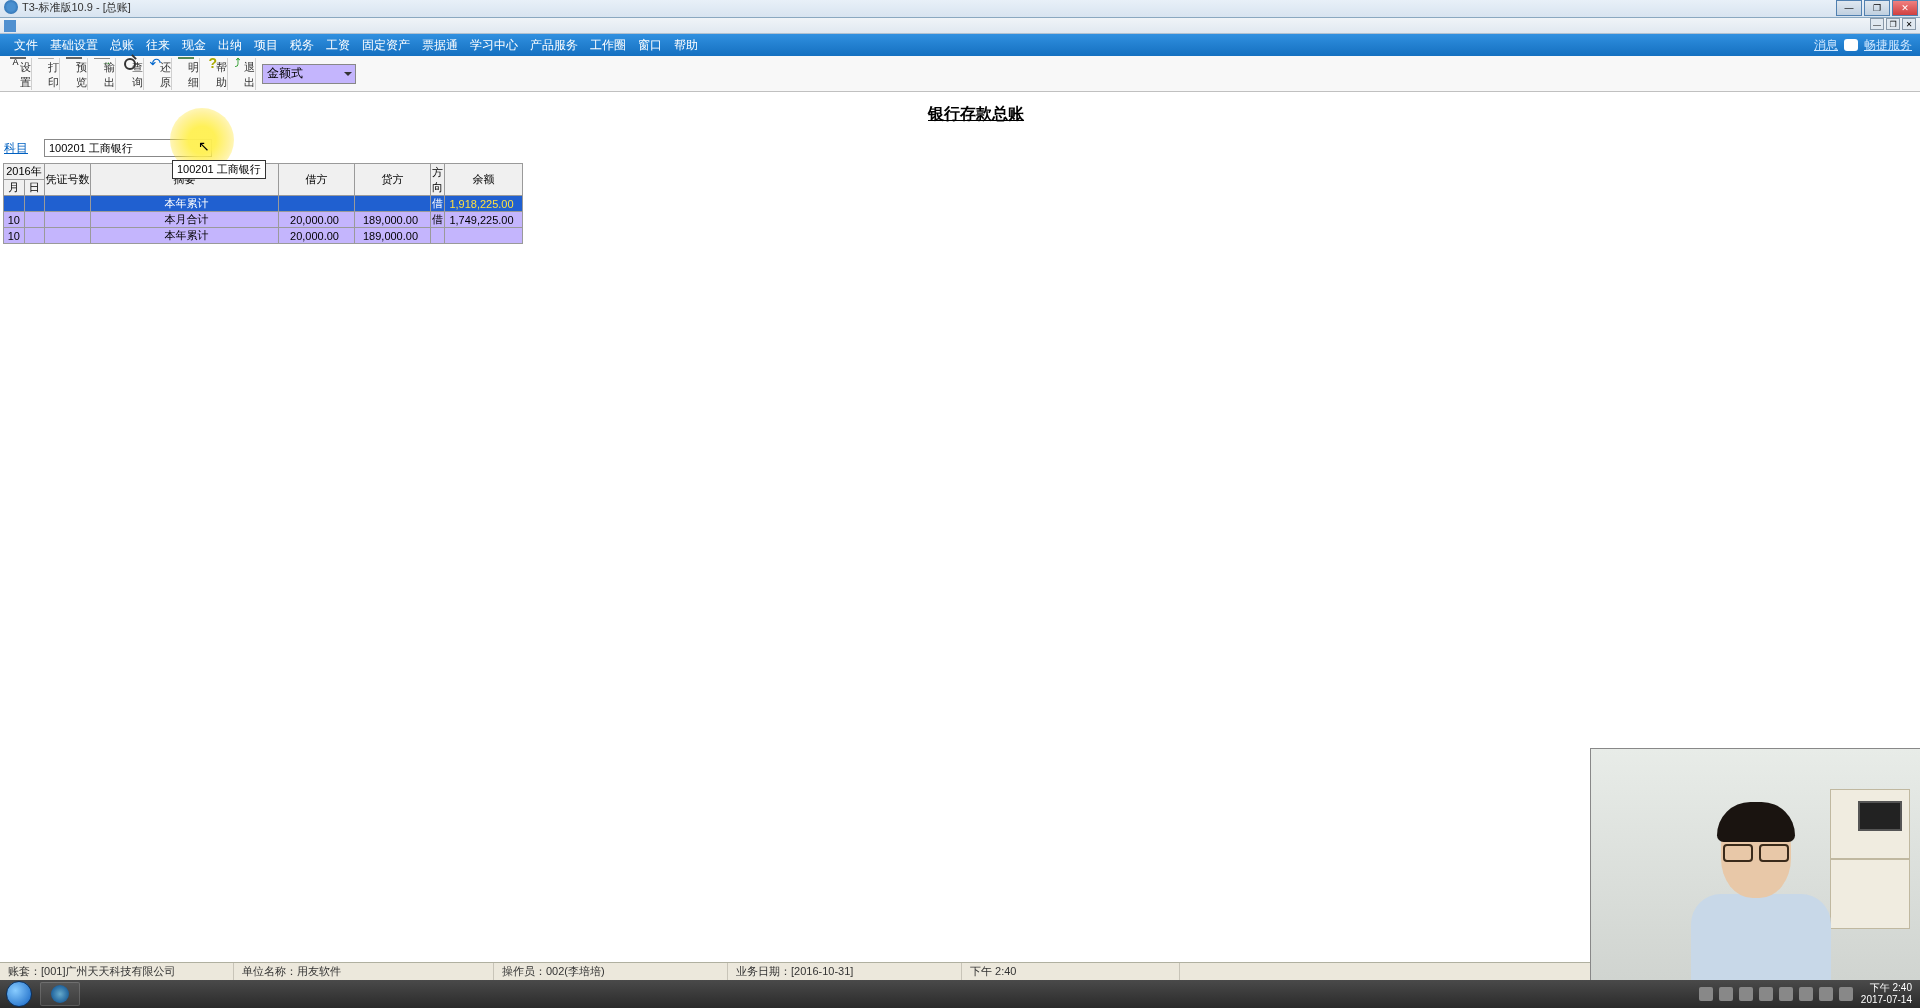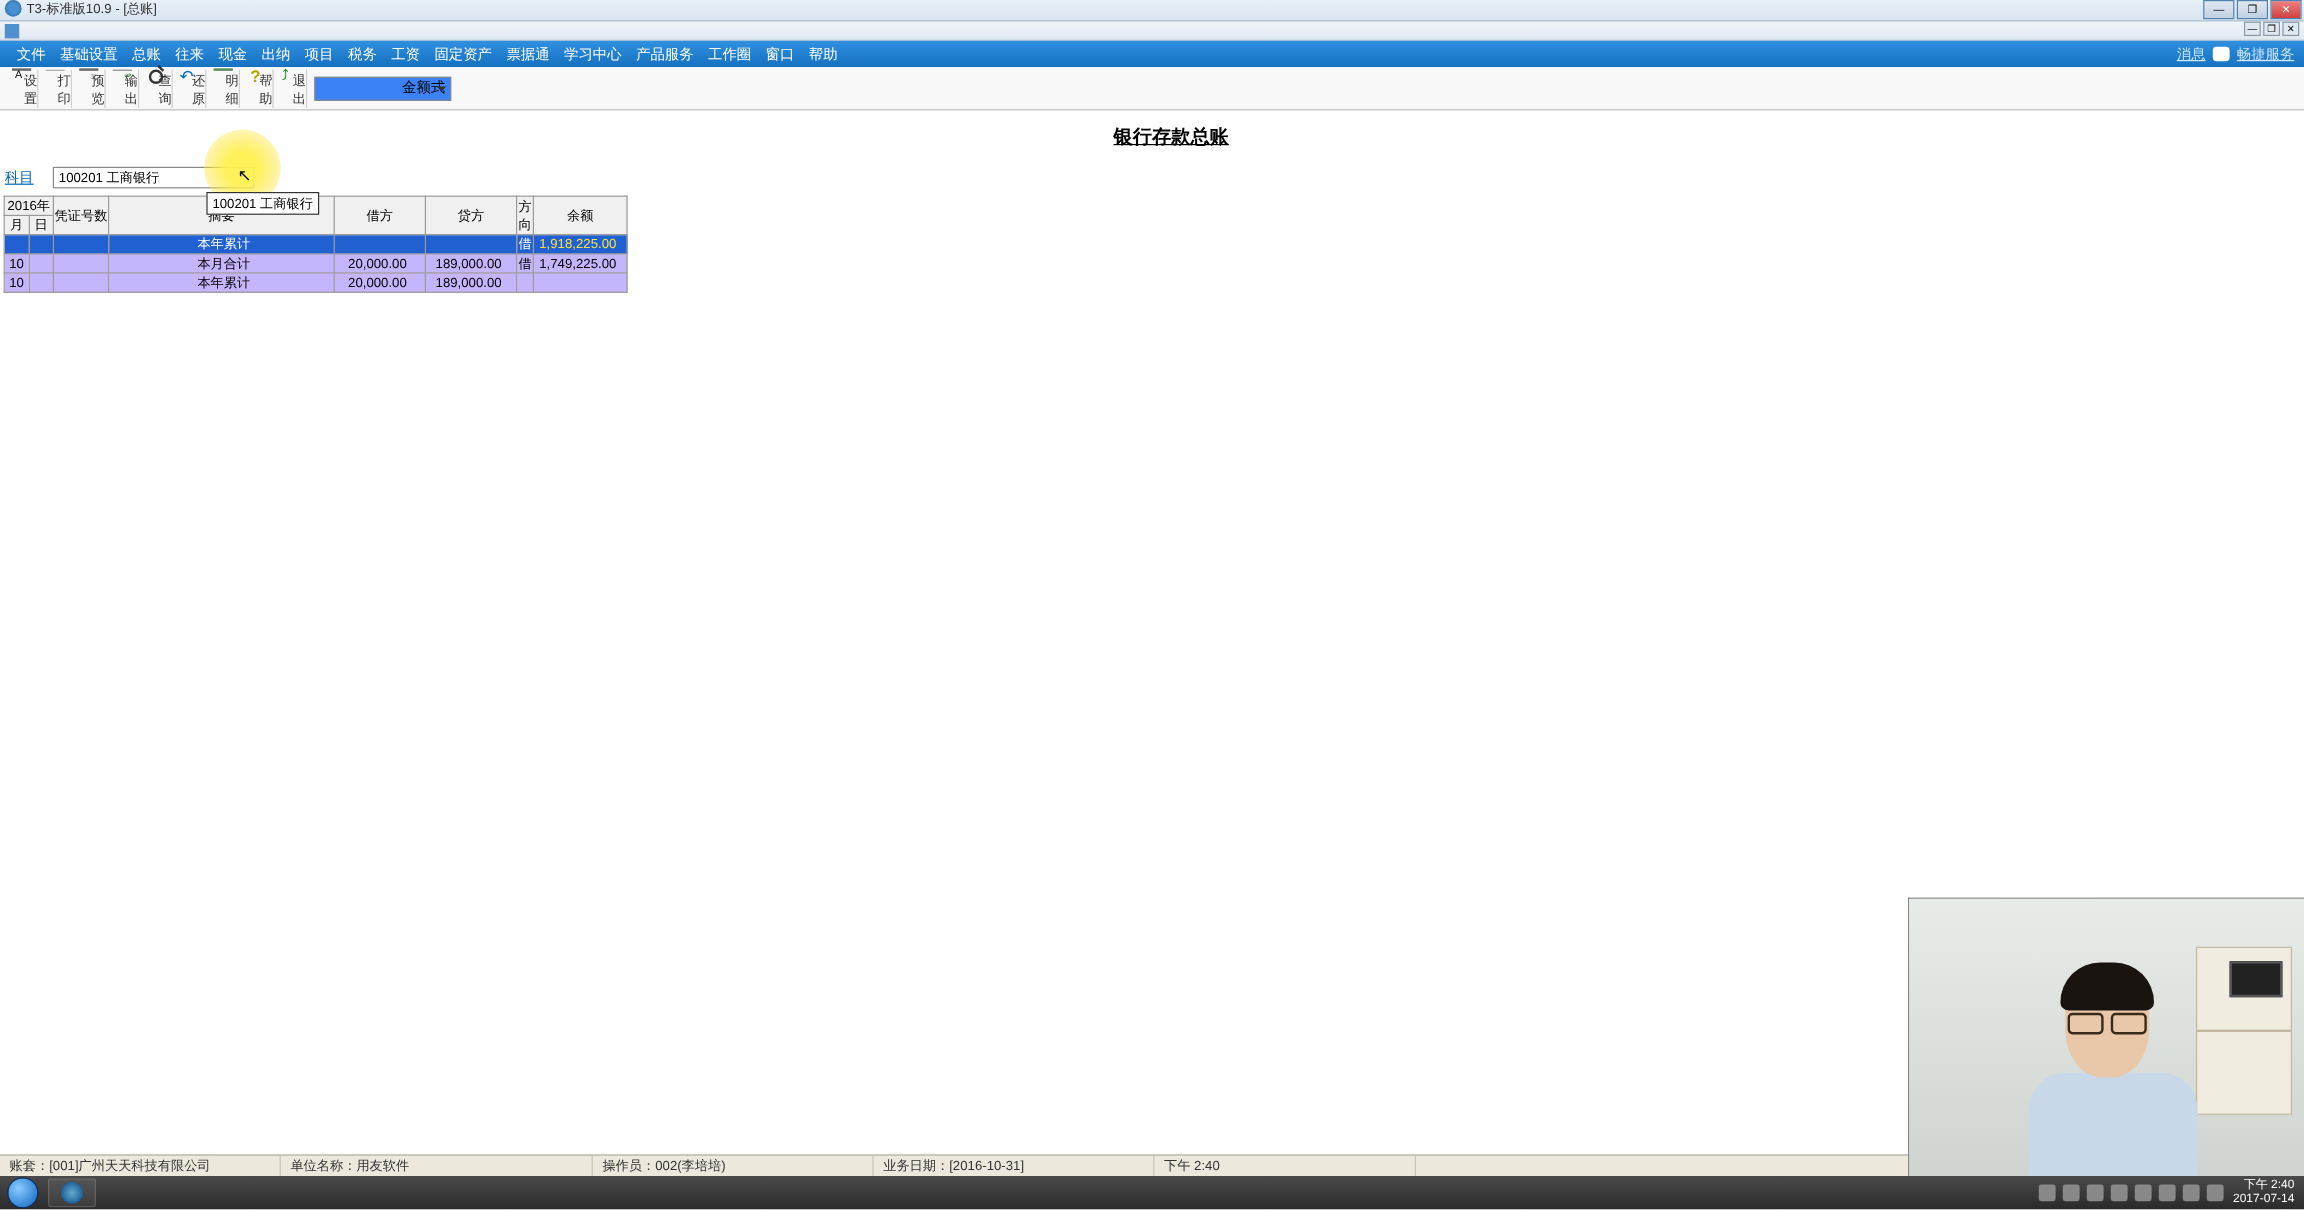--- a/index.html
+++ b/index.html
@@ -36,21 +36,21 @@
 .tool-btn .tl { font-size: 11px; color: #333; margin-left: 16px; }
 .ti-settings { border: 1px solid #666; position: relative; } .ti-settings::after { content:'A'; position:absolute; top:-1px; left:2px; font-size:9px; }
 .ti-print { background: linear-gradient(#ccc,#888); border-radius: 2px; }
 .ti-preview { border: 1px solid #666; background: #fff; }
 .ti-output { background: #888; position: relative; } .ti-output::after { content:'→'; position:absolute; top:-2px; right:-2px; color:#060; font-size:10px; }
 .ti-search { position: relative; } .ti-search::before { content:''; width:8px; height:8px; border:2px solid #333; border-radius:50%; position:absolute; top:0; left:2px; } .ti-search::after { content:''; width:6px; height:2px; background:#333; position:absolute; bottom:1px; right:1px; transform:rotate(45deg); }
 .ti-restore { position:relative; } .ti-restore::before { content:'↶'; color:#06c; font-size:14px; position:absolute; top:-3px; }
 .ti-detail { background: linear-gradient(#8c6,#6a4); border:1px solid #585; }
 .ti-help { position:relative; } .ti-help::after { content:'?'; color:#aa0; font-size:14px; font-weight:bold; position:absolute; top:-3px; left:3px; }
 .ti-exit { position:relative; } .ti-exit::after { content:'⤴'; color:#080; font-size:12px; position:absolute; top:-2px; left:1px; }
-.combo { margin-left: 6px; width: 114px; height: 20px; border: 1px solid #888; background: #3b82f6; display: flex; align-items: center; padding: 0 4px; font-size: 12px; position: relative; cursor:pointer;justify-content:flex-end; }
+.combo { margin-left: 6px; width: 94px; height: 20px; border: 1px solid #888; background: #c4b5fd; display: flex; align-items: center; padding: 0 4px; font-size: 12px; position: relative; cursor:pointer; }
 .combo::after { content:''; position:absolute; right:3px; top:7px; border:4px solid transparent; border-top-color:#333; }
 
 
 .page-title { text-align: center; margin-top: 12px; font-size: 16px; font-weight: bold; text-decoration: underline; color: #000; padding-left: 32px; }
 
 
 .subject-row { display: flex; align-items: center; margin: 14px 0 6px 4px; position: relative; }
 .subject-label { color: #0060c0; text-decoration: underline; font-size: 12px; margin-right: 16px; }
 .subject-input { width: 168px; height: 18px; border: 1px solid #888; background: #fff; font-size: 11px; padding: 0 4px; }
 

